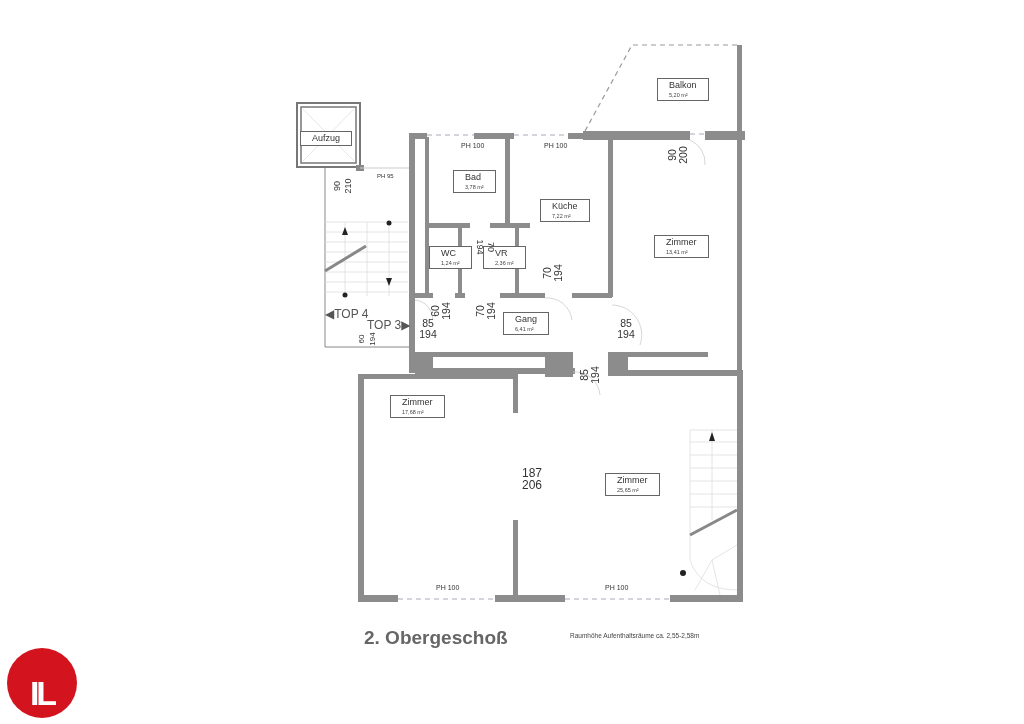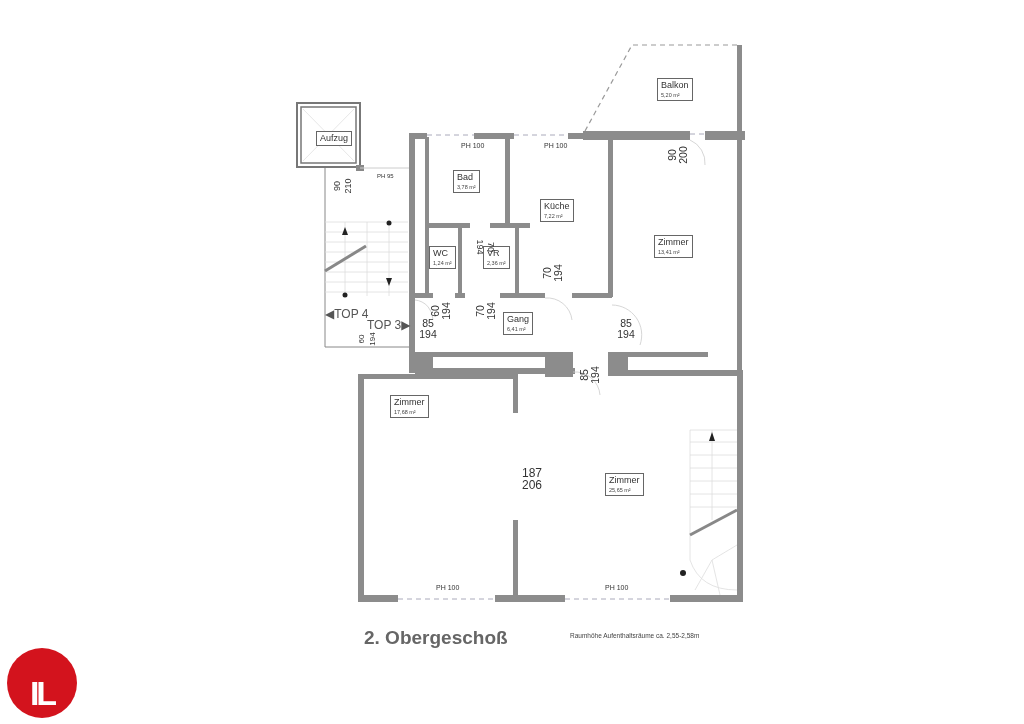--- a/index.html
+++ b/index.html
@@ -1,18 +1,18 @@
 <!DOCTYPE html>
 <html><head>
 <meta charset="utf-8">
 <style>
   html, body { margin: 0; padding: 0; background: #ffffff; }
   body { width: 1024px; height: 724px; position: relative; overflow: hidden; font-family: "Liberation Sans", sans-serif; color: #333; }
   #plan { position: absolute; left: 0; top: 0; }
-  .label-box { position: absolute; border: 1.5px solid #666; background: #fff; padding: 1px 3px; text-align: left; }
+  .label-box { position: absolute; border: 1.5px solid #666; background: #fff; padding: 1px 11px; text-align: left; }
   .label-name { font-size: 9px; color: #333; display: block; line-height: 11px; }
   .label-area { font-size: 5.5px; color: #444; display: block; line-height: 8px; }
   .txt { position: absolute; font-size: 7px; color: #333; white-space: nowrap; }
   .dim { position: absolute; font-size: 10.5px; color: #333; line-height: 11px; text-align: center; }
   .dim-rot { position: absolute; font-size: 10.5px; color: #333; line-height: 11px; transform: rotate(-90deg); transform-origin: center; text-align: center; }
   .top-label { position: absolute; font-size: 12px; color: #555; white-space: nowrap; }
   .title { position: absolute; left: 364px; top: 627px; font-size: 19px; font-weight: bold; color: #666; }
   .subtitle { position: absolute; left: 570px; top: 632px; font-size: 6.5px; color: #444; }
   .logo { position: absolute; left: 7px; top: 648px; width: 70px; height: 70px; border-radius: 50%; background: #d3131d; }
   .logo-text { position: absolute; left: 0; top: 10px; width: 70px; height: 70px; display: flex; align-items: center; justify-content: center; color: #fff; font-weight: bold; font-size: 34px; letter-spacing: -3px; }
@@ -135,21 +135,21 @@
 
   <g stroke="#ccc" stroke-width="0.8" fill="none">
     <path d="M690,140 A25,25 0 0 1 705,165"></path>
     <path d="M545,298 A25,25 0 0 1 572,320"></path>
     <path d="M612,305 A30,30 0 0 1 640,345"></path>
     <path d="M573,372 A25,25 0 0 1 600,395"></path>
     <path d="M415,300 A20,20 0 0 1 433,320"></path>
   </g>
 </svg>
 
-<div class="label-box" style="left:316px;top:131px;">
+<div class="label-box" style="left:300px;top:131px;">
   <span class="label-name">Aufzug</span>
 </div>
 <div class="label-box" style="left:453px;top:170px;">
   <span class="label-name">Bad</span>
   <span class="label-area">3,78 m²</span>
 </div>
 <div class="label-box" style="left:540px;top:199px;">
   <span class="label-name">Küche</span>
   <span class="label-area">7,22 m²</span>
 </div>

